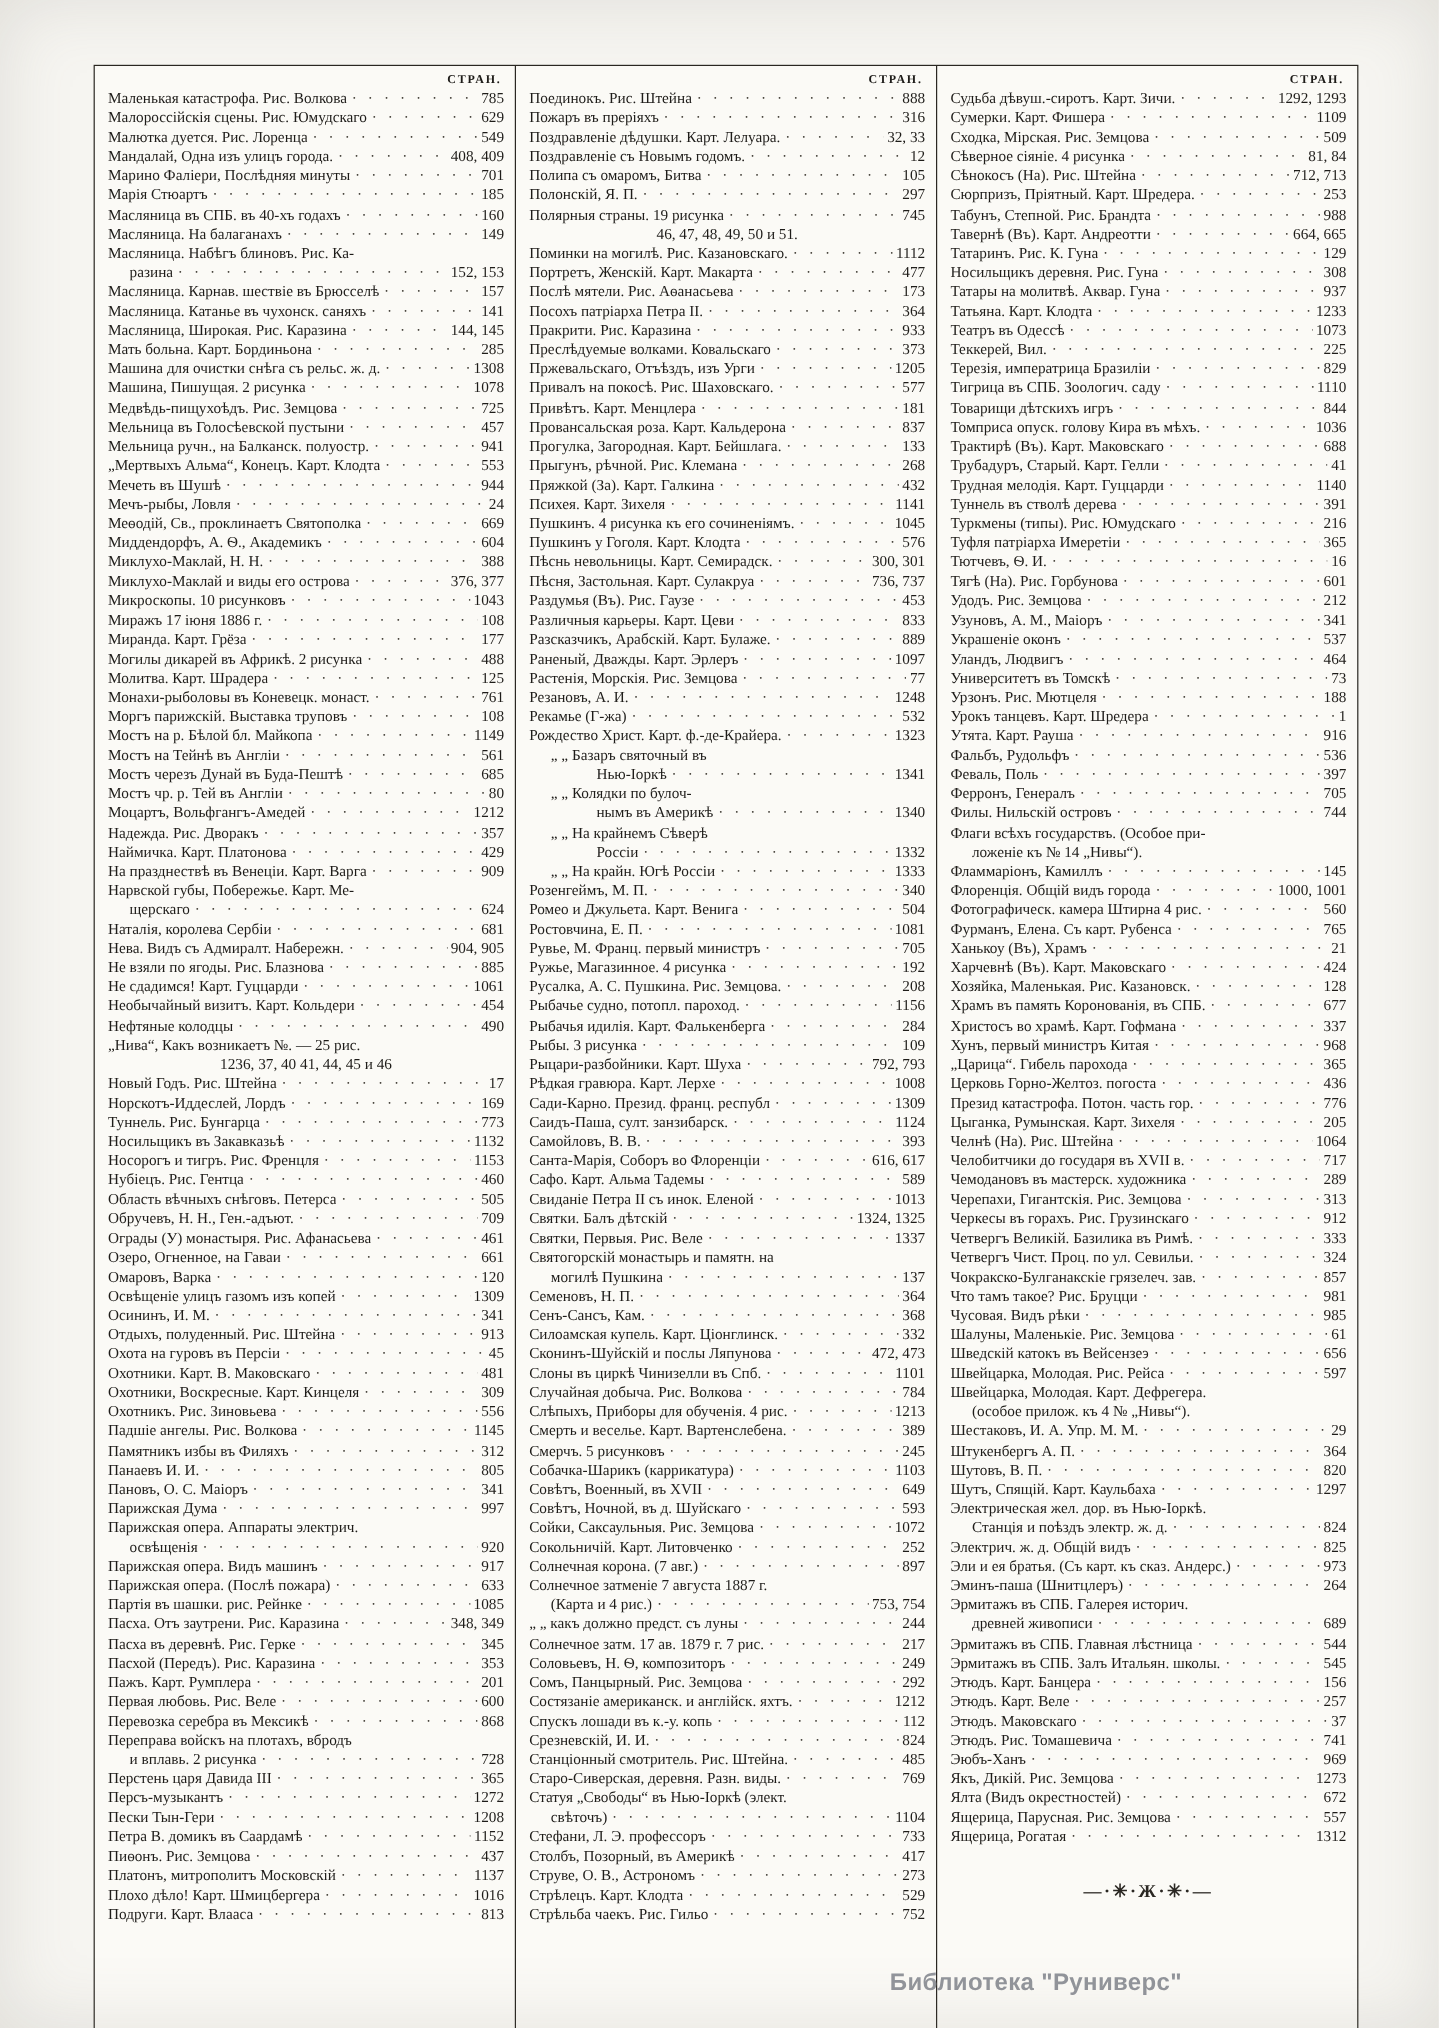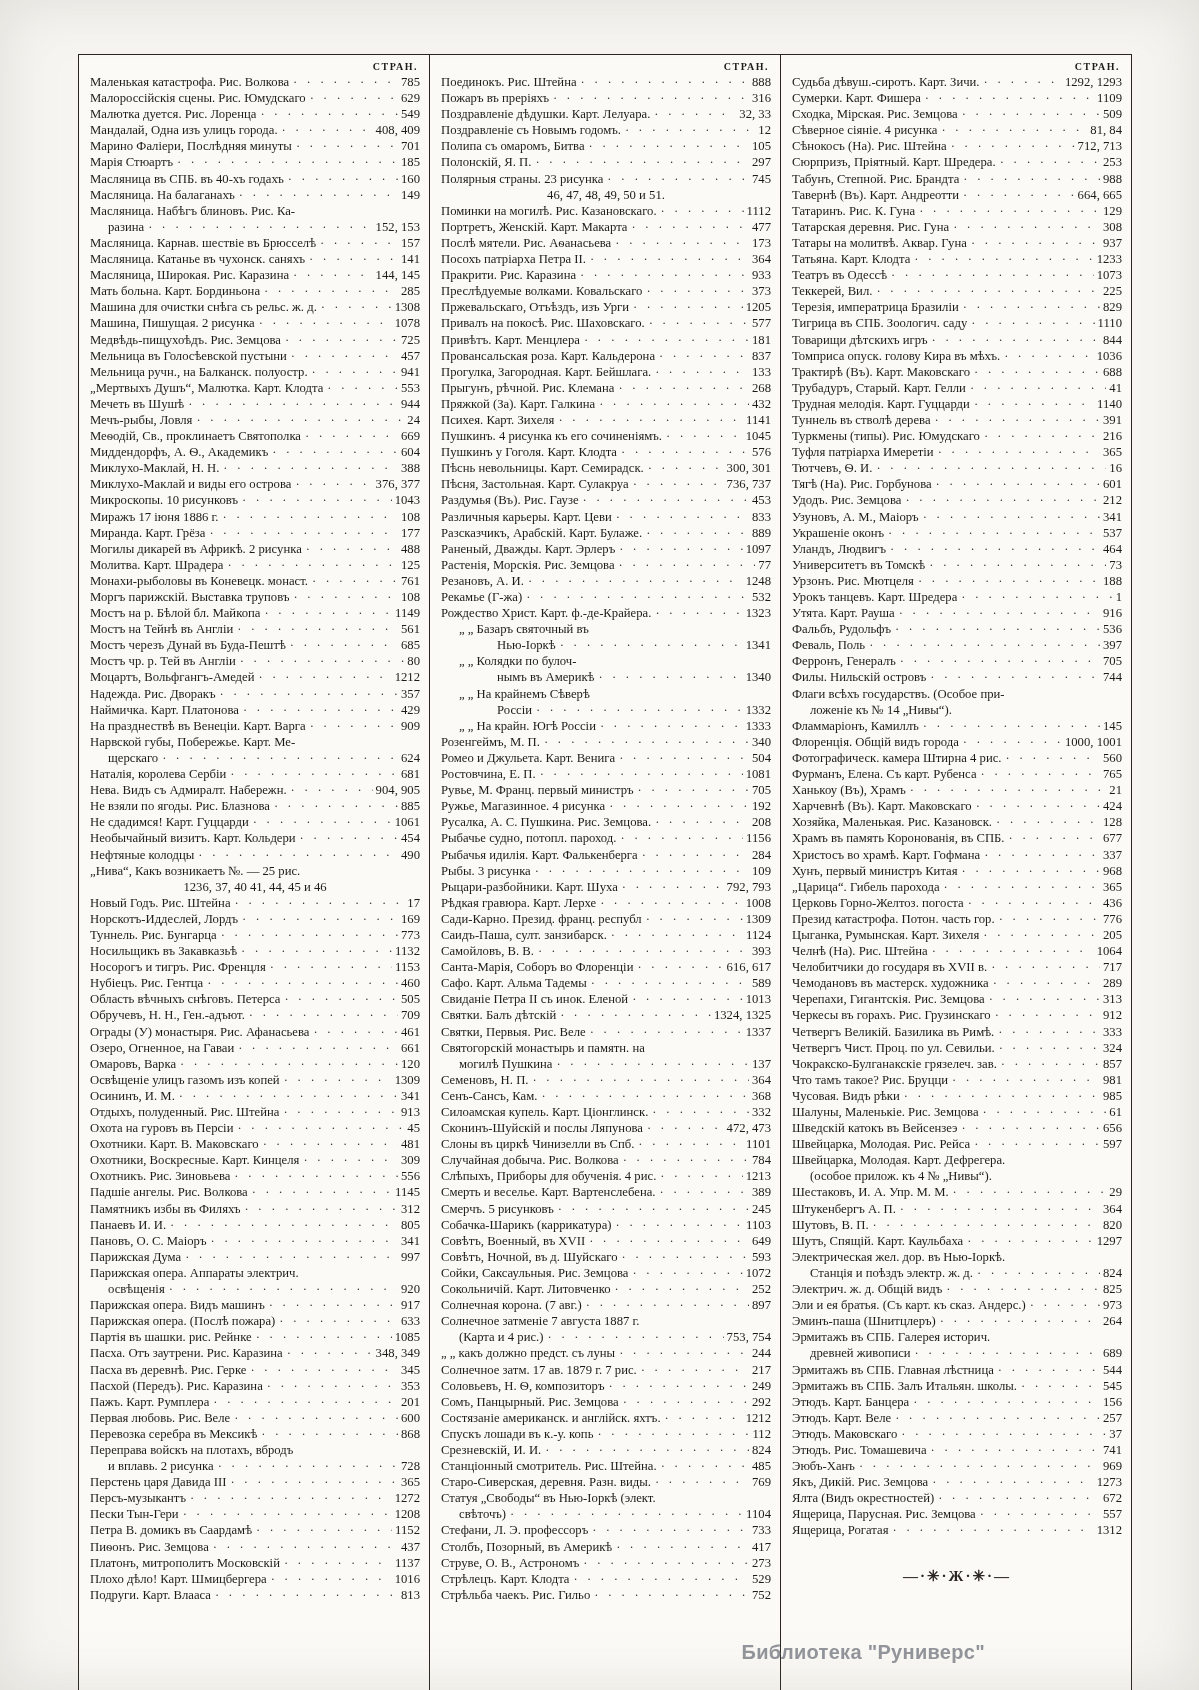--- a/index.html
+++ b/index.html
@@ -146,21 +146,21 @@
         <span class="t">Мельница въ Голосѣевской пустыни</span>
         <span class="dots"></span>
         <span class="num">457</span>
       </div>
       <div class="entry">
         <span class="t">Мельница ручн., на Балканск. полуостр.</span>
         <span class="dots"></span>
         <span class="num">941</span>
       </div>
       <div class="entry">
-        <span class="t">„Мертвыхъ Душъ“, Малютка. Карт. Клодта</span>
+        <span class="t">„Мертвыхъ Альма“, Конецъ. Карт. Клодта</span>
         <span class="dots"></span>
         <span class="num">553</span>
       </div>
       <div class="entry">
         <span class="t">Мечеть въ Шушѣ</span>
         <span class="dots"></span>
         <span class="num">944</span>
       </div>
       <div class="entry">
         <span class="t">Мечъ-рыбы, Ловля</span>
@@ -549,21 +549,21 @@
         <span class="t">Полипа съ омаромъ, Битва</span>
         <span class="dots"></span>
         <span class="num">105</span>
       </div>
       <div class="entry">
         <span class="t">Полонскій, Я. П.</span>
         <span class="dots"></span>
         <span class="num">297</span>
       </div>
       <div class="entry">
-        <span class="t">Полярныя страны. 23 рисунка</span>
+        <span class="t">Полярныя страны. 19 рисунка</span>
         <span class="dots"></span>
         <span class="num">745</span>
       </div>
       <div class="entry center">
         <span class="t">46, 47, 48, 49, 50 и 51.</span>
       </div>
       <div class="entry">
         <span class="t">Поминки на могилѣ. Рис. Казановскаго.</span>
         <span class="dots"></span>
         <span class="num">1112</span>
@@ -1028,21 +1028,21 @@
         <span class="t">Тавернѣ (Въ). Карт. Андреотти</span>
         <span class="dots"></span>
         <span class="num">664, 665</span>
       </div>
       <div class="entry">
         <span class="t">Татаринъ. Рис. К. Гуна</span>
         <span class="dots"></span>
         <span class="num">129</span>
       </div>
       <div class="entry">
-        <span class="t">Татарская деревня. Рис. Гуна</span>
+        <span class="t">Носильщикъ деревня. Рис. Гуна</span>
         <span class="dots"></span>
         <span class="num">308</span>
       </div>
       <div class="entry">
         <span class="t">Татары на молитвѣ. Аквар. Гуна</span>
         <span class="dots"></span>
         <span class="num">937</span>
       </div>
       <div class="entry">
         <span class="t">Татьяна. Карт. Клодта</span>

